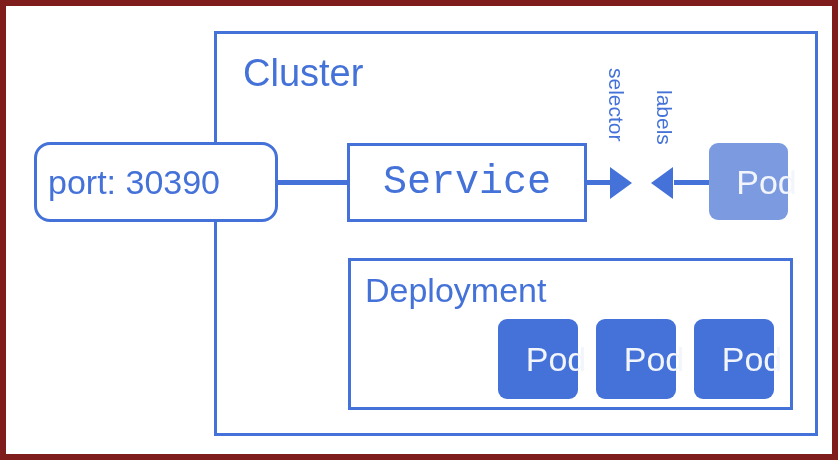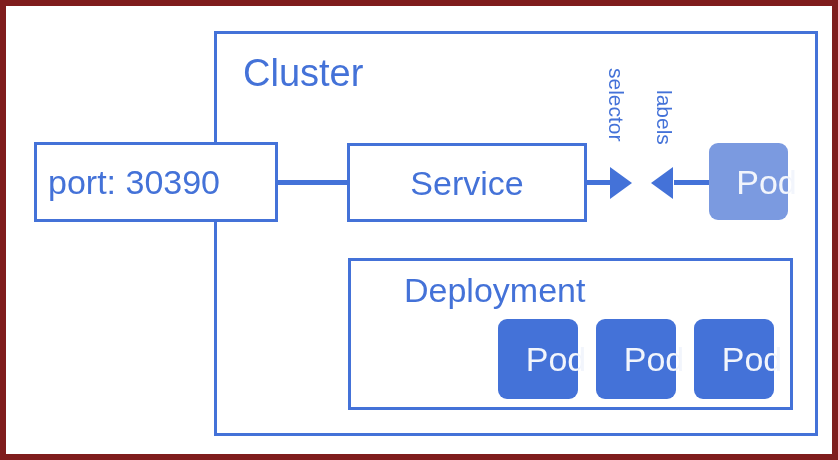--- a/index.html
+++ b/index.html
@@ -50,50 +50,51 @@
 
   
   #port-box {
     left: 28px;
     top: 136px;
     width: 244px;
     height: 80px;
     align-items: center;
     justify-content: flex-start;
     z-index: 4;
+    border-radius: 16px;
   }
   #port-label {
     font-size: 34px;
     margin-left: 11px;
   }
 
   
   #service-box {
     left: 341px;
     top: 137px;
     width: 240px;
     height: 79px;
     align-items: center;
     justify-content: center;
     z-index: 4;
   }
   #service-label {
-    font-size: 34px;
+    font-size: 40px;
+    font-family: Liberation Mono, monospace;
   }
 
   
   #deployment-box {
     left: 342px;
     top: 252px;
     width: 445px;
     height: 152px;
     align-items: flex-start;
     justify-content: flex-start;
     z-index: 2;
-    padding-left: 39px;
   }
   #deployment-label {
     font-size: 34px;
     margin: 12px 0 0 14px;
   }
 
   
   .pod {
     position: absolute;
     box-sizing: border-box;

